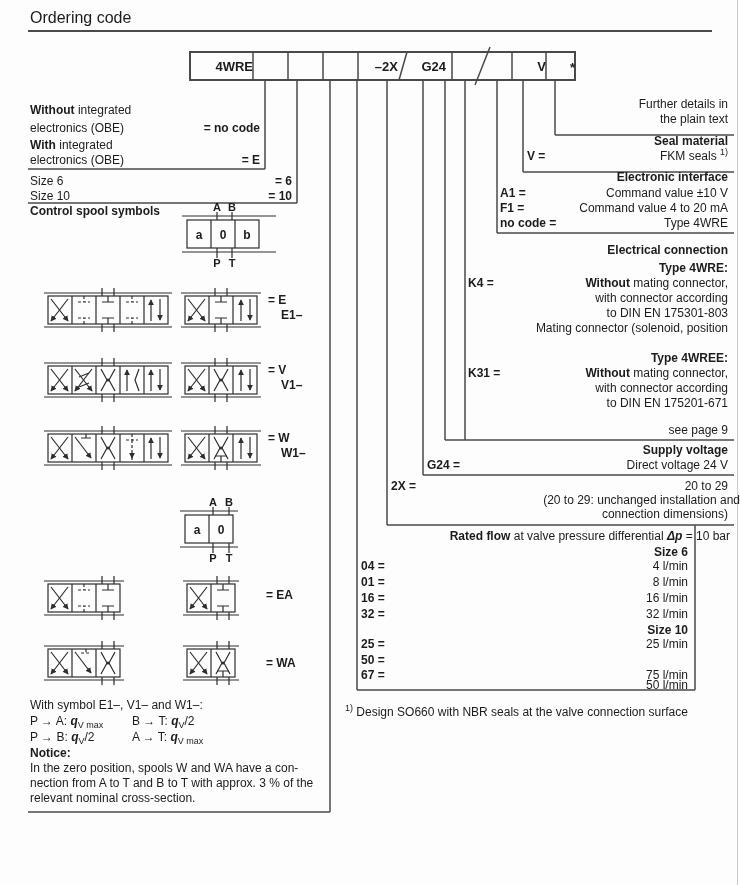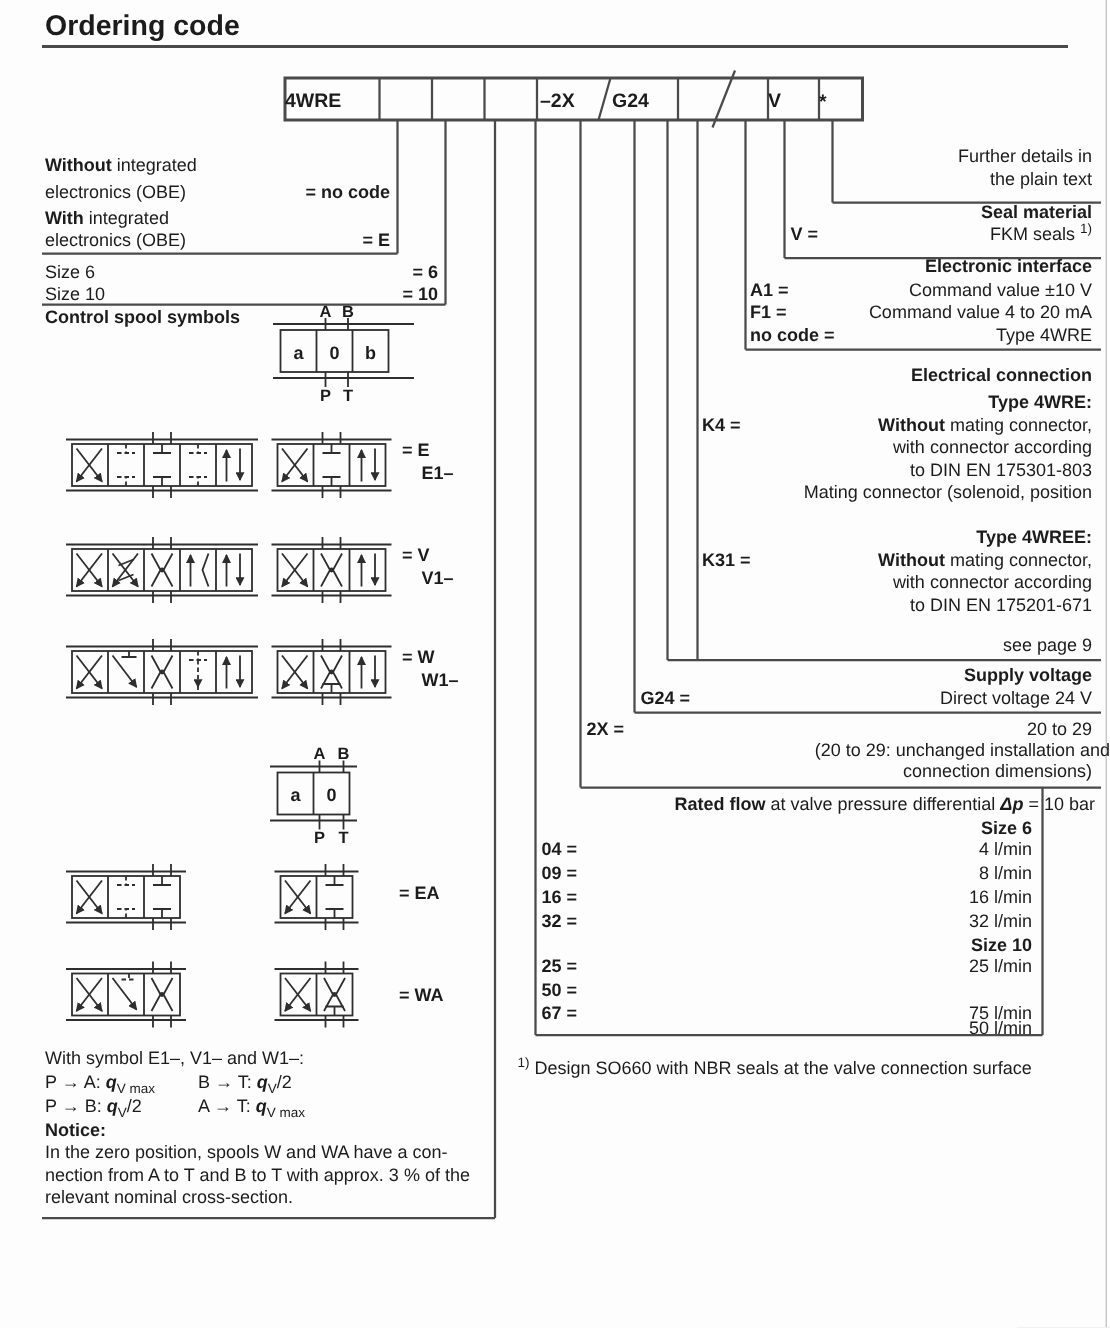--- a/index.html
+++ b/index.html
@@ -4,22 +4,22 @@
 <style>
   html,body{margin:0;padding:0;background:#e9e9e9;}
   #page{
     position:relative;width:740px;height:885px;margin:0 auto;
     background:#fdfdfd;overflow:hidden;
     font-family:"Liberation Sans","DejaVu Sans",sans-serif;color:#1c1c1c;
   }
   .t{position:absolute;white-space:nowrap;font-size:12px;line-height:15px;color:#1c1c1c;}
   .b{font-weight:bold;}
   .r{text-align:left;}
-  .title{font-size:19px;font-weight:bold;}
-  .cellTxt{font-size:13px;font-weight:bold;text-align:left;}
+  .title{font-size:16px;font-weight:normal;}
+  .cellTxt{font-size:13px;font-weight:bold;text-align:right;}
   .q{font-weight:bold;font-style:italic;}
   sub{font-size:9px;line-height:0;}
   sup{font-size:9px;line-height:0;}
   .dp{font-weight:bold;font-style:italic;}
   svg{position:absolute;overflow:visible;}
   .wires path, .wires line, .wires rect{stroke:#4a4a4a;fill:none;}
   .sym path,.sym line,.sym rect,.sym polyline{stroke:#2e2e2e;fill:none;stroke-width:1.2;}
   .sym text{fill:#1c1c1c;font-family:"Liberation Sans","DejaVu Sans",sans-serif;font-weight:bold;stroke:none;}
   .pageedge{position:absolute;top:0;right:2px;width:1px;height:885px;background:#c9c9c9;}
 </style>
@@ -303,21 +303,21 @@
   <div class="t r" style="top:479px;right:12px">20 to 29</div>
   <div class="t r" style="top:493px;right:0">(20 to 29: unchanged installation and</div>
   <div class="t r" style="top:507px;right:12px">connection dimensions)</div>
 
   <div class="t r" style="top:529px;right:10px">
     <span class="b">Rated flow</span><span> at valve pressure differential </span><span class="dp">Δp</span><span> = 10 bar</span>
   </div>
   <div class="t r b" style="top:545px;right:52px">Size 6</div>
   <div class="t b" style="top:559px;left:361px">04 =</div>
   <div class="t r" style="top:559px;right:52px">4 l/min</div>
-  <div class="t b" style="top:575px;left:361px">09 =</div>
+  <div class="t b" style="top:575px;left:361px">01 =</div>
   <div class="t r" style="top:575px;right:52px">8 l/min</div>
   <div class="t b" style="top:591px;left:361px">16 =</div>
   <div class="t r" style="top:591px;right:52px">16 l/min</div>
   <div class="t b" style="top:607px;left:361px">32 =</div>
   <div class="t r" style="top:607px;right:52px">32 l/min</div>
   <div class="t r b" style="top:623px;right:52px">Size 10</div>
   <div class="t b" style="top:637px;left:361px">25 =</div>
   <div class="t r" style="top:637px;right:52px">25 l/min</div>
   <div class="t b" style="top:653px;left:361px">50 =</div>
   <div class="t r" style="top:678px;right:52px">50 l/min</div>

